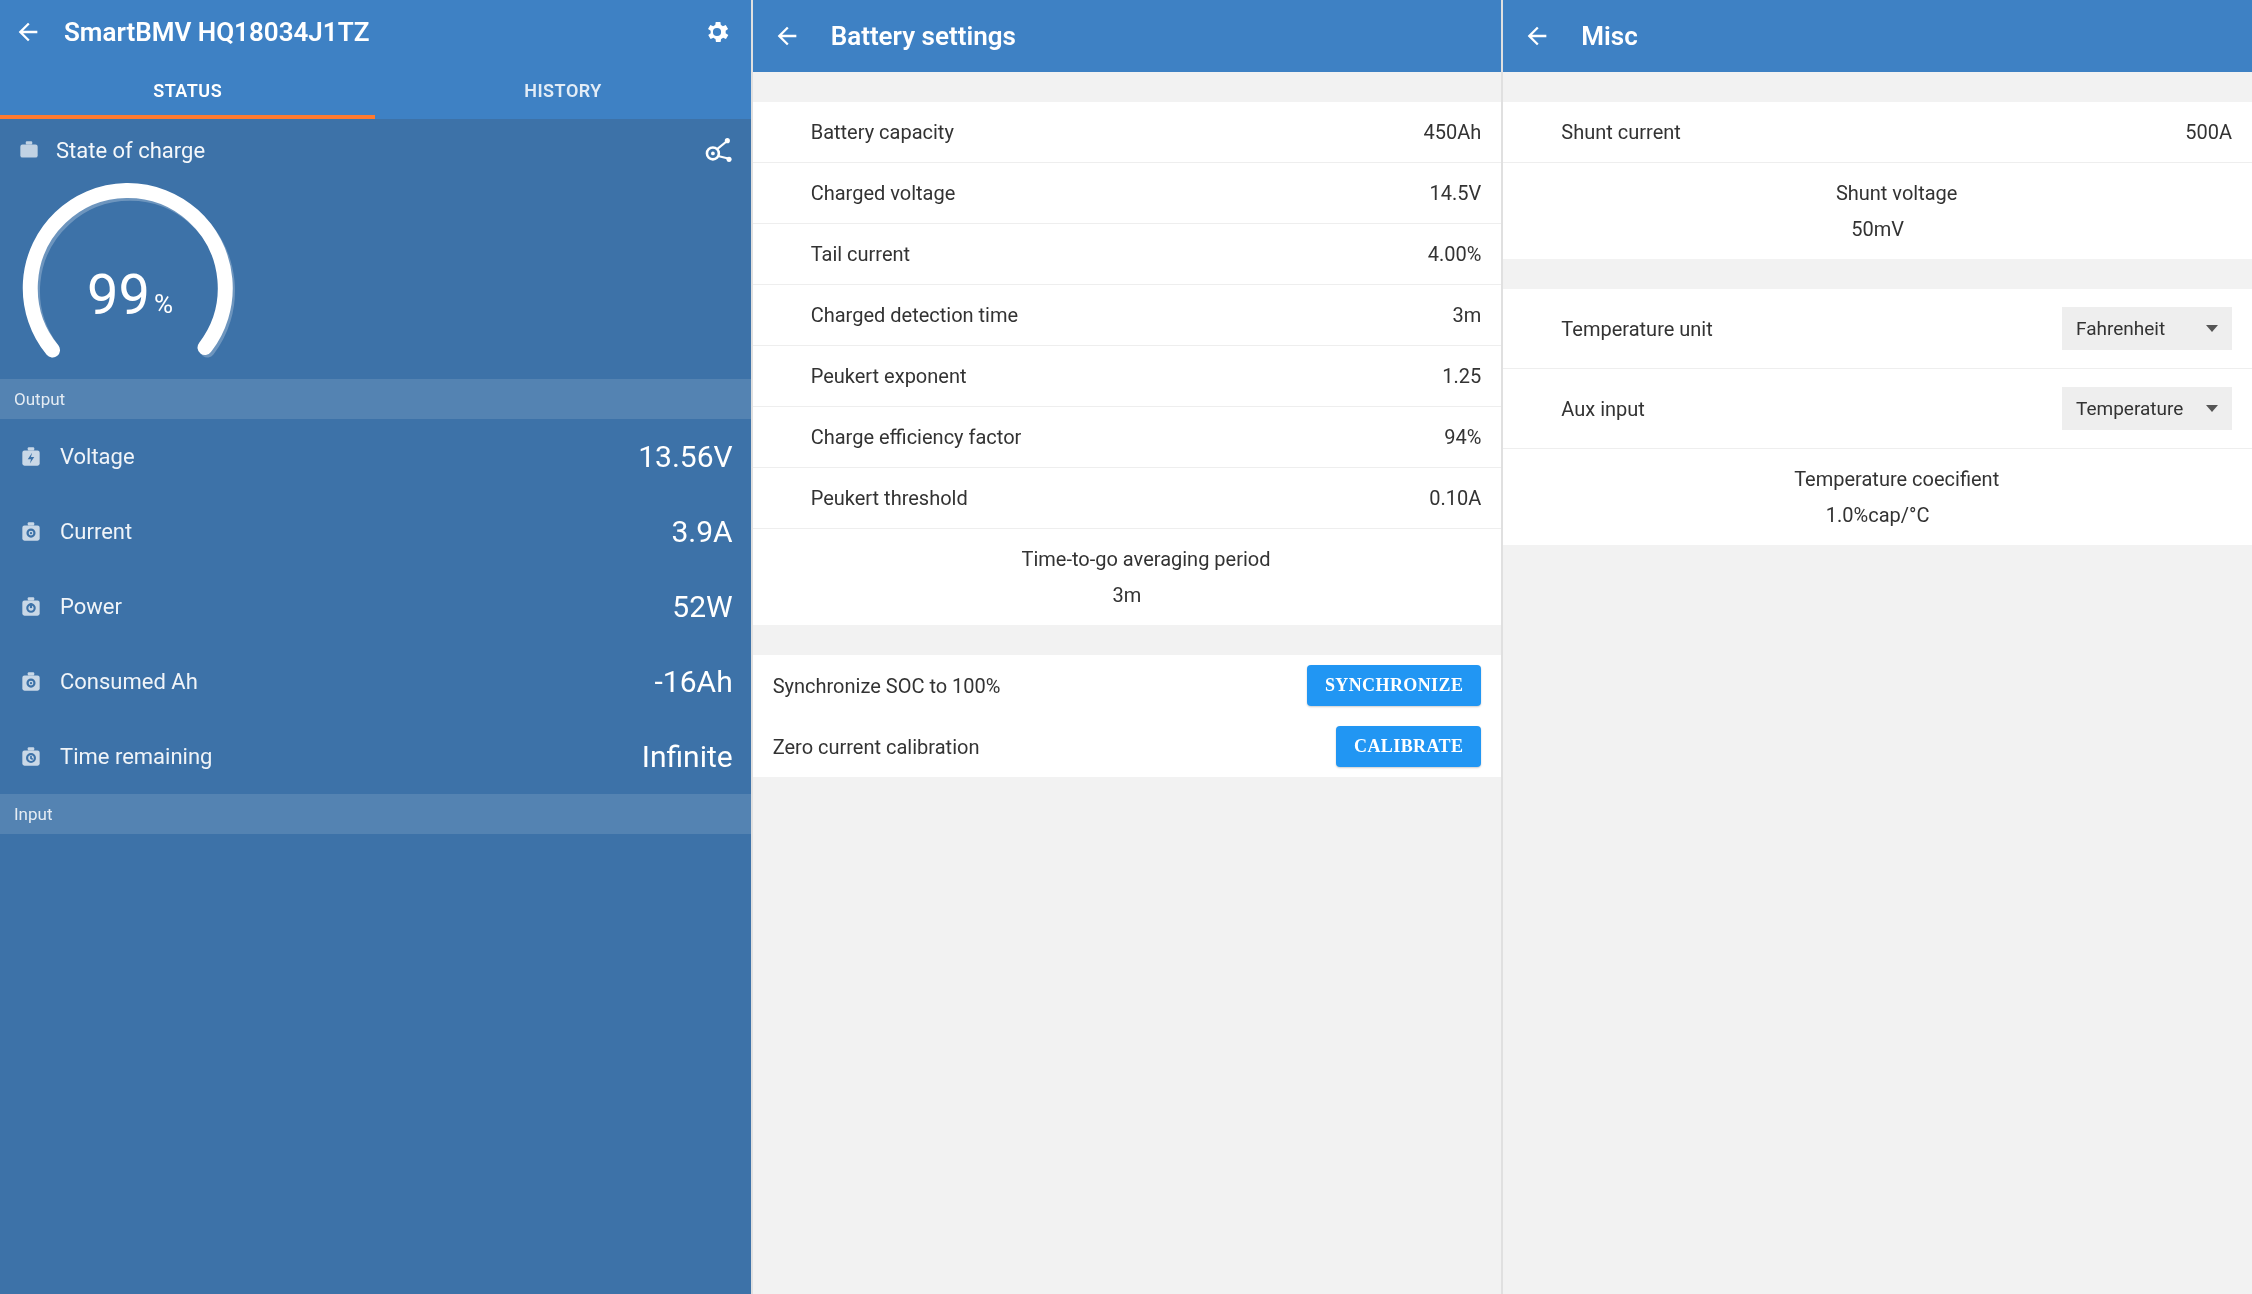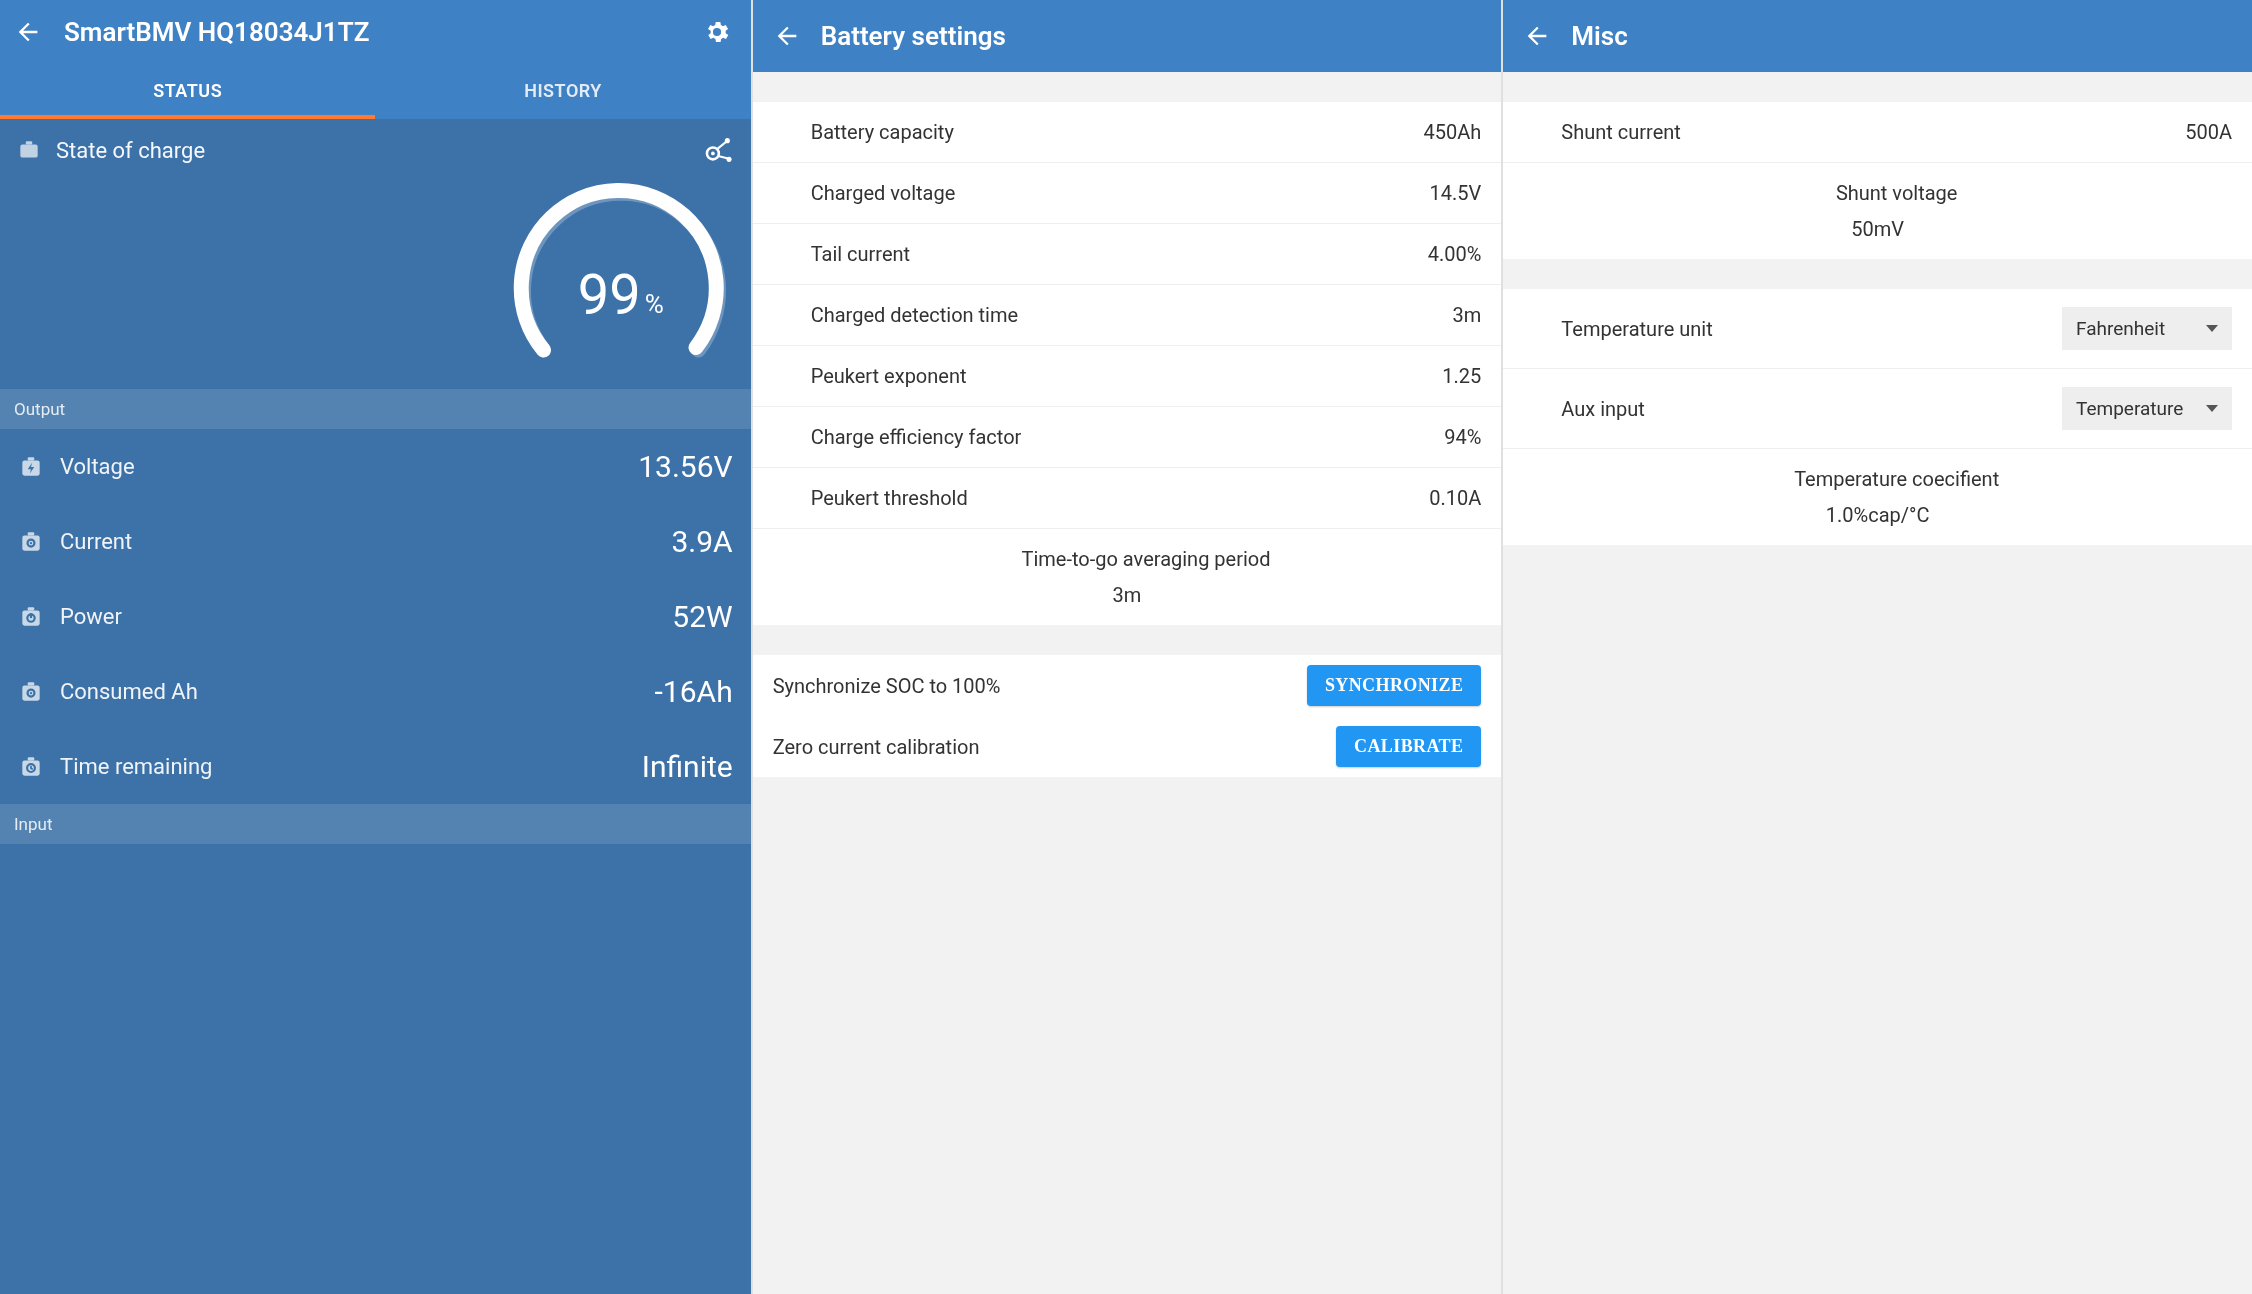--- a/index.html
+++ b/index.html
@@ -37,21 +37,21 @@
 
   .soc-header {
     display:flex; align-items:center; gap:14px;
     padding: 14px 16px 8px 16px;
     font-size: 22px; font-weight:400;
   }
   .soc-header .soc-label { flex:1; color: rgba(255,255,255,0.95); }
   .battery-icon { width:26px; height:26px; opacity:0.8; }
   .network-icon { width:34px; height:34px; }
 
-  .gauge-wrap { display:flex; justify-content:flex-end; padding: 0 0 14px; }
+  .gauge-wrap { display:flex; justify-content:flex-start; padding: 0 0 4px; }
   .gauge { position: relative; width: 260px; height: 200px; }
   .gauge svg { width:100%; height:100%; }
   .gauge-value {
     position:absolute; inset:0; display:flex; align-items:center; justify-content:center;
     padding-top:40px;
   }
   .gauge-value .num { font-size: 56px; font-weight:400; }
   .gauge-value .pct { font-size: 26px; margin-left:4px; margin-top:18px; }
 
   .section-label {
@@ -64,21 +64,21 @@
     display:flex; align-items:center; gap:16px;
     padding: 20px 18px;
   }
   .metric-row .mi { width:26px; height:26px; opacity:0.85; flex:none; }
   .metric-row .mlabel { flex:1; font-size:22px; color: rgba(255,255,255,0.92); }
   .metric-row .mval  { font-size:30px; font-weight:400; }
 
   
   .panel-light { background:#f2f2f2; color:#333; }
   .appbar-light {
-    display:flex; align-items:center; gap:16px;
+    display:flex; align-items:center; gap:26px;
     padding: 18px 16px;
     background:#3e81c4; color:#fff;
   }
   .appbar-light .title { flex:1; font-size:26px; font-weight:600; }
 
   .settings-list { background:#fff; }
   .settings-gap { height:30px; background:#f2f2f2; }
   .setting-row {
     display:flex; align-items:center; gap:12px;
     padding: 18px 20px;

